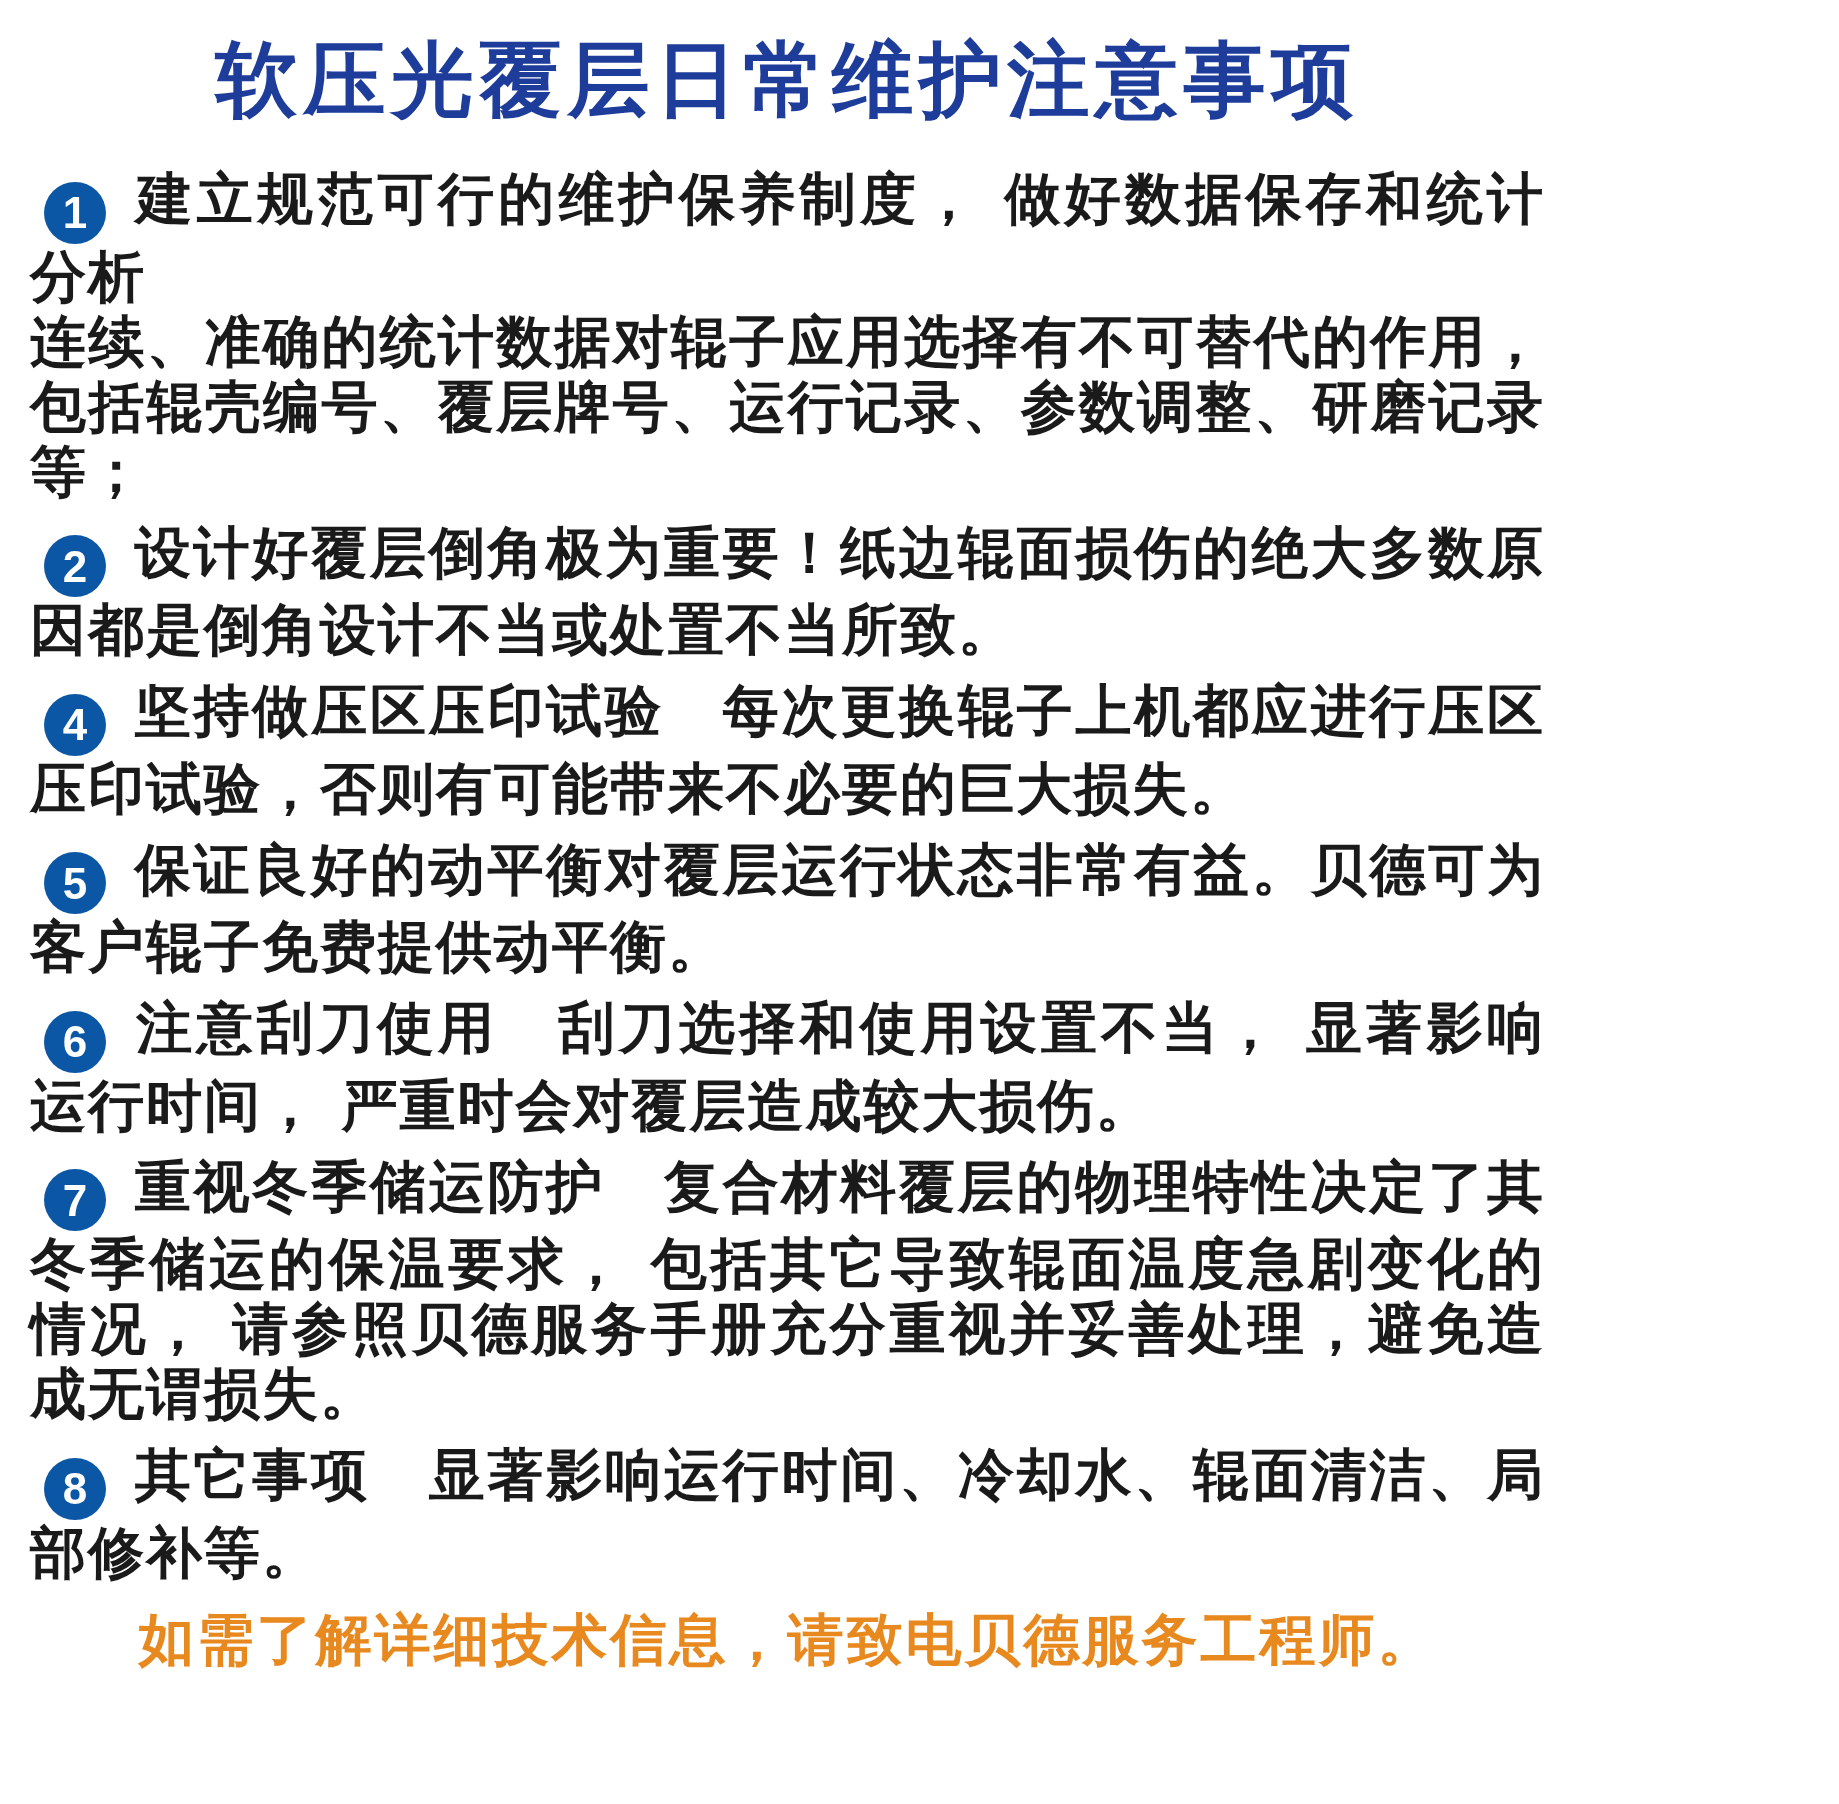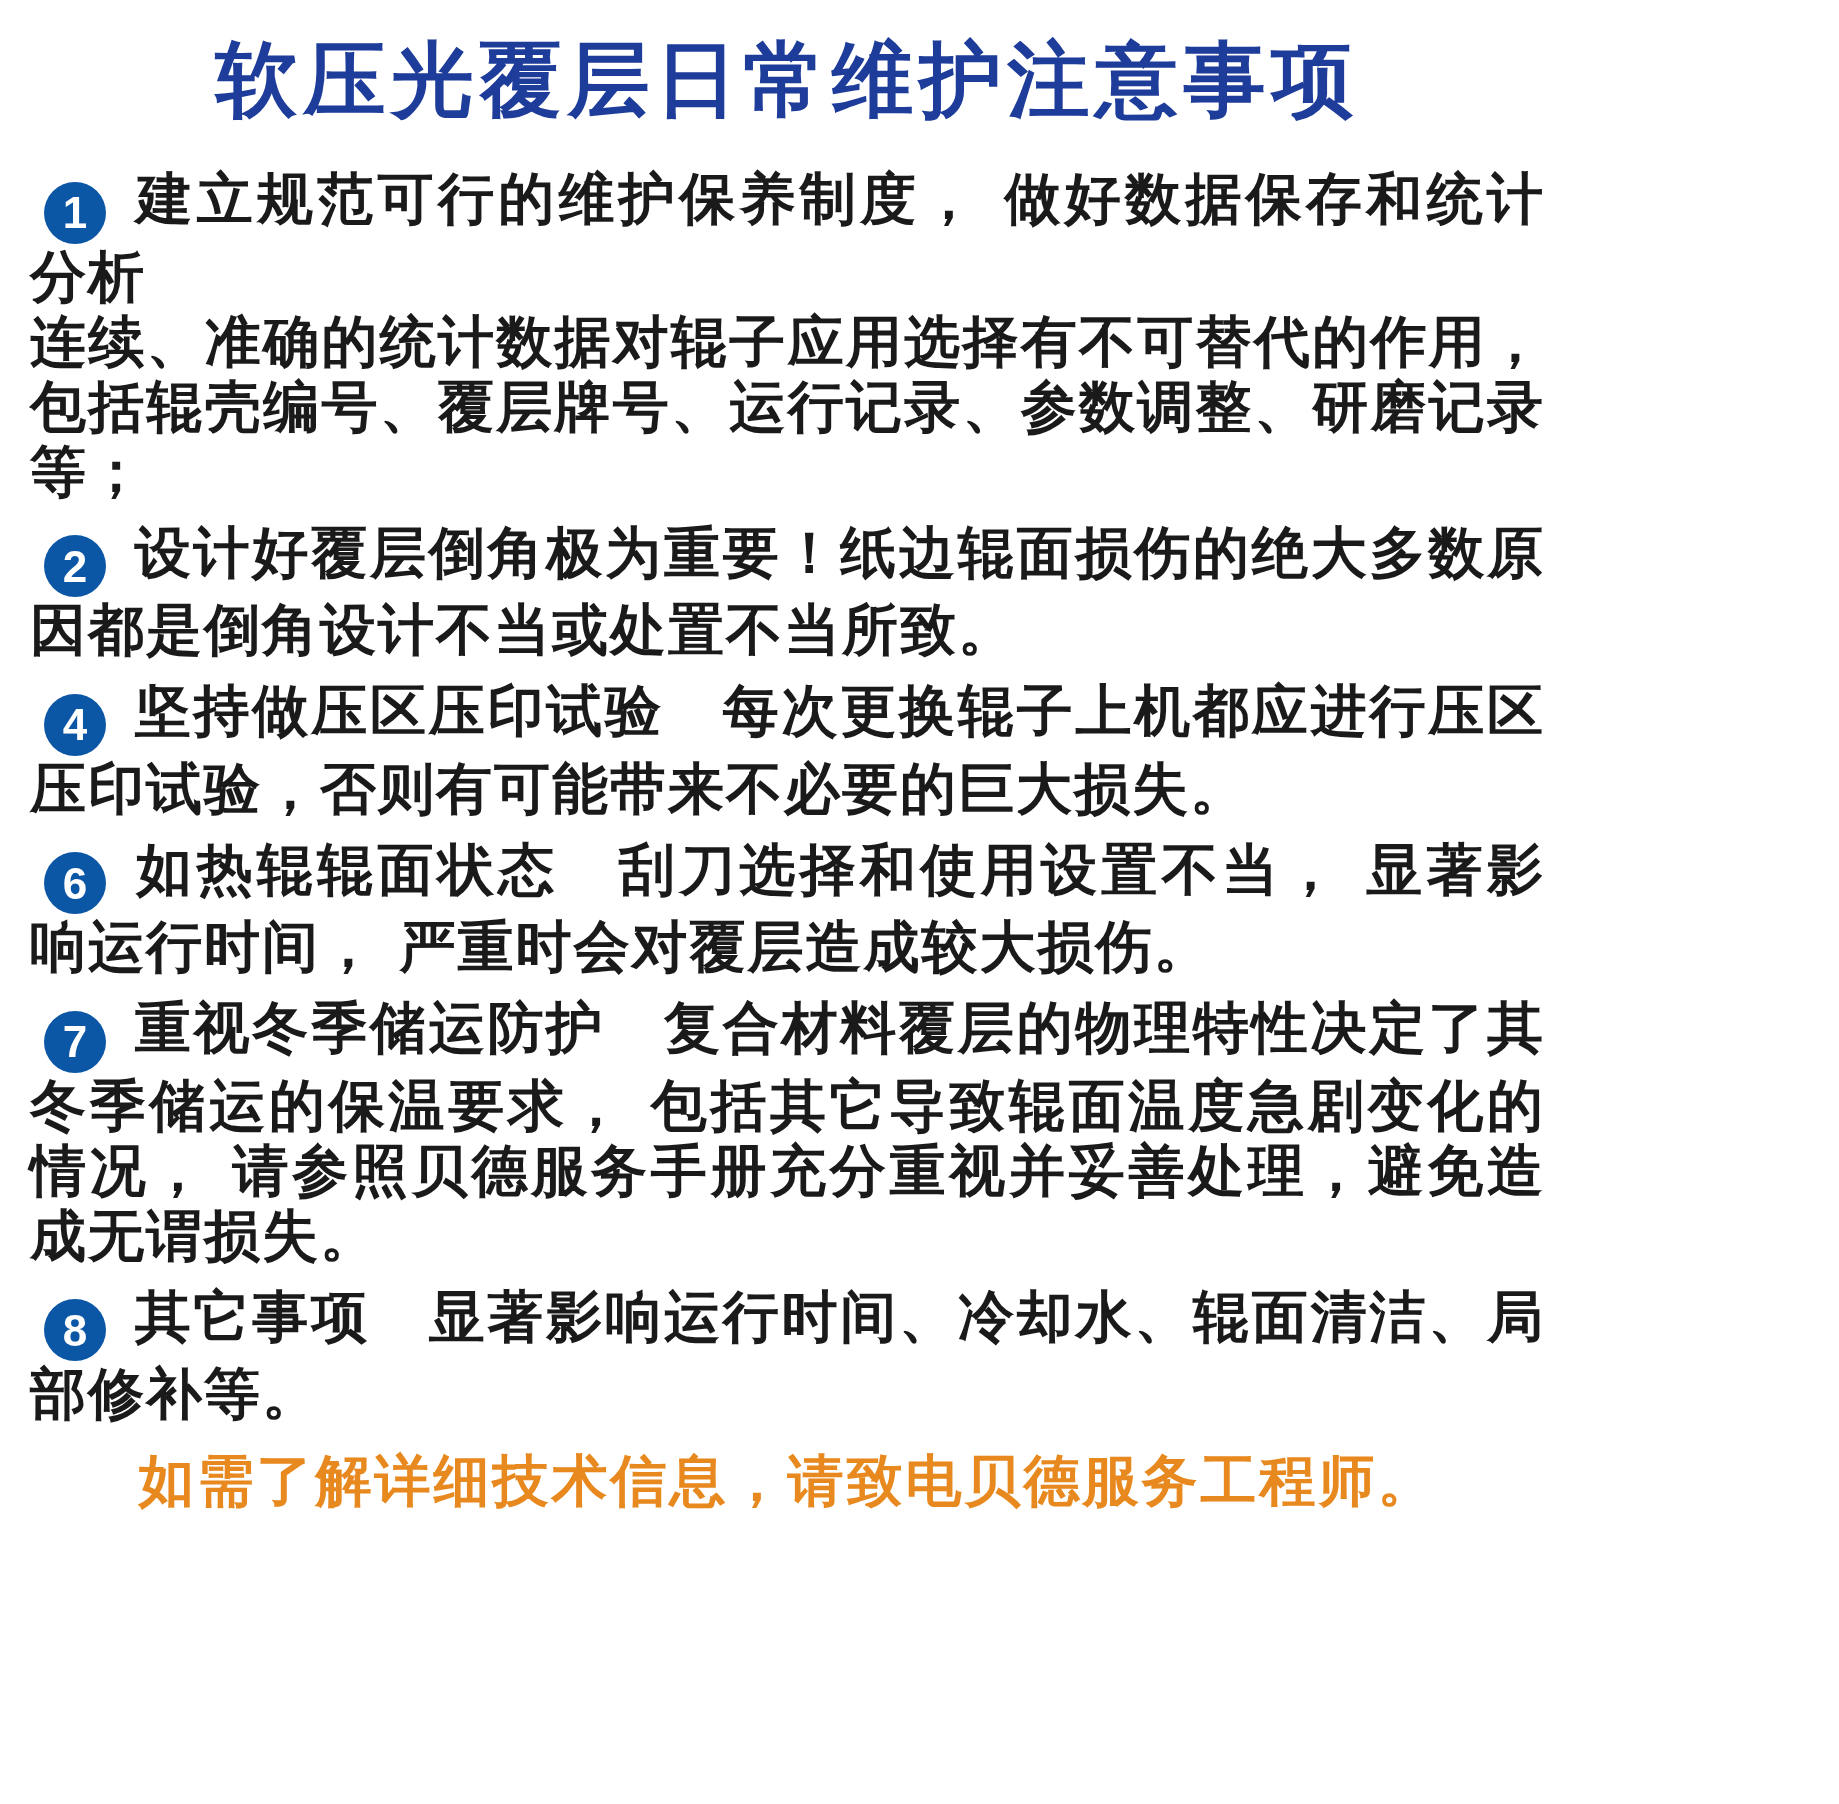--- a/index.html
+++ b/index.html
@@ -58,22 +58,23 @@
   <h1 class="doc-title" style="color: rgb(30, 61, 155);">软压光覆层日常维护注意事项</h1>
 
   <div id="items-container">
   <p class="item" style="color: rgb(26, 26, 26);"><span class="badge" style="background: rgb(12, 87, 165);">1</span><span class="hd">建立规范可行的维护保养制度， 做好数据保存和统计分析</span><br><span class="bd">连续、准确的统计数据对辊子应用选择有不可替代的作用， 包括辊壳编号、覆层牌号、运行记录、参数调整、研磨记录等；</span></p>
 
   <p class="item" style="color: rgb(26, 26, 26);"><span class="badge" style="background: rgb(12, 87, 165);">2</span><span class="hd">设计好覆层倒角极为重要！</span><span class="bd">纸边辊面损伤的绝大多数原因都是倒角设计不当或处置不当所致。</span></p>
 
 
   <p class="item" style="color: rgb(26, 26, 26);"><span class="badge" style="background: rgb(12, 87, 165);">4</span><span class="hd">坚持做压区压印试验</span><span class="bd">　每次更换辊子上机都应进行压区压印试验，否则有可能带来不必要的巨大损失。</span></p>
 
+  <p class="item" style="color: rgb(26, 26, 26);"><span class="badge" style="background: rgb(12, 87, 165);">5</span><span class="hd">保证良好的动平衡对覆层运行状态非常有益。</span><span class="bd">贝德可为客户辊子免费提供动平衡。</span></p>
 
-  <p class="item" style="color: rgb(26, 26, 26);"><span class="badge" style="background: rgb(12, 87, 165);">6</span><span class="hd">如热辊辊面状态</span><span class="bd">　刮刀选择和使用设置不当， 显著影响运行时间， 严重时会对覆层造成较大损伤。</span></p>
+  <p class="item" style="color: rgb(26, 26, 26);"><span class="badge" style="background: rgb(12, 87, 165);">6</span><span class="hd">注意刮刀使用</span><span class="bd">　刮刀选择和使用设置不当， 显著影响运行时间， 严重时会对覆层造成较大损伤。</span></p>
 
   <p class="item" style="color: rgb(26, 26, 26);"><span class="badge" style="background: rgb(12, 87, 165);">7</span><span class="hd">重视冬季储运防护</span><span class="bd">　复合材料覆层的物理特性决定了其冬季储运的保温要求， 包括其它导致辊面温度急剧变化的情况， 请参照贝德服务手册充分重视并妥善处理，避免造成无谓损失。</span></p>
 
   <p class="item" style="color: rgb(26, 26, 26);"><span class="badge" style="background: rgb(12, 87, 165);">8</span><span class="hd">其它事项</span><span class="bd">　显著影响运行时间、冷却水、辊面清洁、局部修补等。</span></p>
 </div>
 
   <div class="footer-note" style="color: rgb(232, 137, 31);">如需了解详细技术信息，请致电贝德服务工程师。</div>
 </div>
 
 </body></html>

